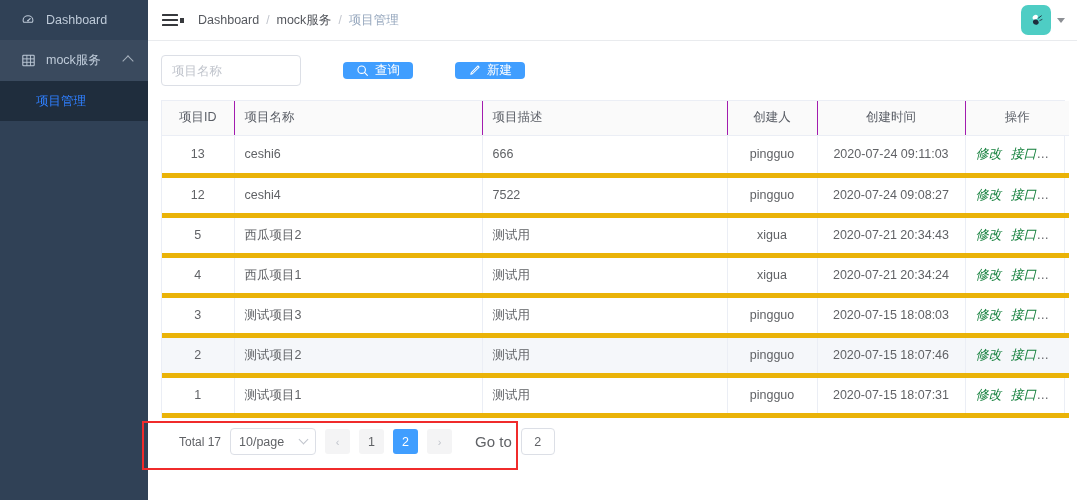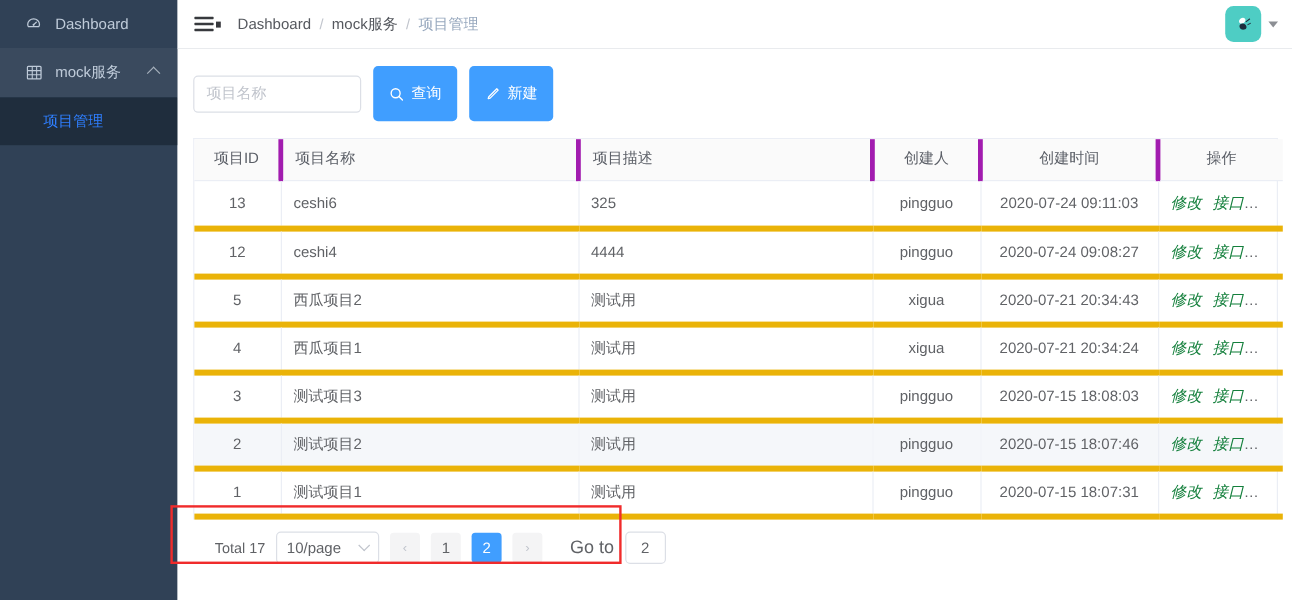--- a/index.html
+++ b/index.html
@@ -129,45 +129,46 @@
     width: 140px; height: 31px;
     border: 1px solid #dcdfe6; border-radius: 4px;
     padding: 0 10px;
     font-size: 12.5px; color: #606266;
     outline: none;
     background: #fff;
     font-family: inherit;
   }
   .search-input::placeholder { color: #c0c4cc; }
   .btn {
-    height: 46px;
+    height: 17px;
     border: none; border-radius: 4px;
     background: #409eff; color: #fff;
     font-size: 12.5px;
     padding: 0 13px;
     display: inline-flex; align-items: center; gap: 6px;
     cursor: pointer;
     font-family: inherit;
+    margin-left: 32px;
   }
   .btn svg { display: block; }
 
   
   .table-wrap {
     border: 1px solid #ebeef5;
     border-bottom: none;
     border-radius: 0;
   }
   table { width: 100%; border-collapse: collapse; table-layout: fixed; }
   thead th {
     height: 34px;
     font-size: 12.5px; font-weight: normal;
     color: #5a5e66;
     background: #fafafa;
     border-bottom: 1px solid #ebeef5;
-    border-right: 4px solid #a21caf;
+    border-right: 1px solid #a21caf;
     text-align: center;
     padding: 0 10px;
   }
   thead th.left { text-align: left; }
   thead th:last-child { border-right: none; }
   tbody td {
     height: 40px;
     font-size: 12.5px;
     color: #606266;
     border-bottom: 5px solid #eab308;
@@ -342,29 +343,29 @@
               <th class="left">项目描述</th>
               <th>创建人</th>
               <th>创建时间</th>
               <th>操作</th>
             </tr>
           </thead>
           <tbody id="table-body">
               <tr>
                 <td class="">13</td>
                 <td class="left">ceshi6</td>
-                <td class="left">325</td>
+                <td class="left">666</td>
                 <td class="">pingguo</td>
                 <td class="">2020-07-24 09:11:03</td>
                 <td><span class="link">修改</span><span class="link">接口mock</span></td>
               </tr>
               <tr>
                 <td class="">12</td>
                 <td class="left">ceshi4</td>
-                <td class="left">4444</td>
+                <td class="left">7522</td>
                 <td class="">pingguo</td>
                 <td class="">2020-07-24 09:08:27</td>
                 <td><span class="link">修改</span><span class="link">接口mock</span></td>
               </tr>
               <tr>
                 <td class="">5</td>
                 <td class="left">西瓜项目2</td>
                 <td class="left">测试用</td>
                 <td class="">xigua</td>
                 <td class="">2020-07-21 20:34:43</td>

